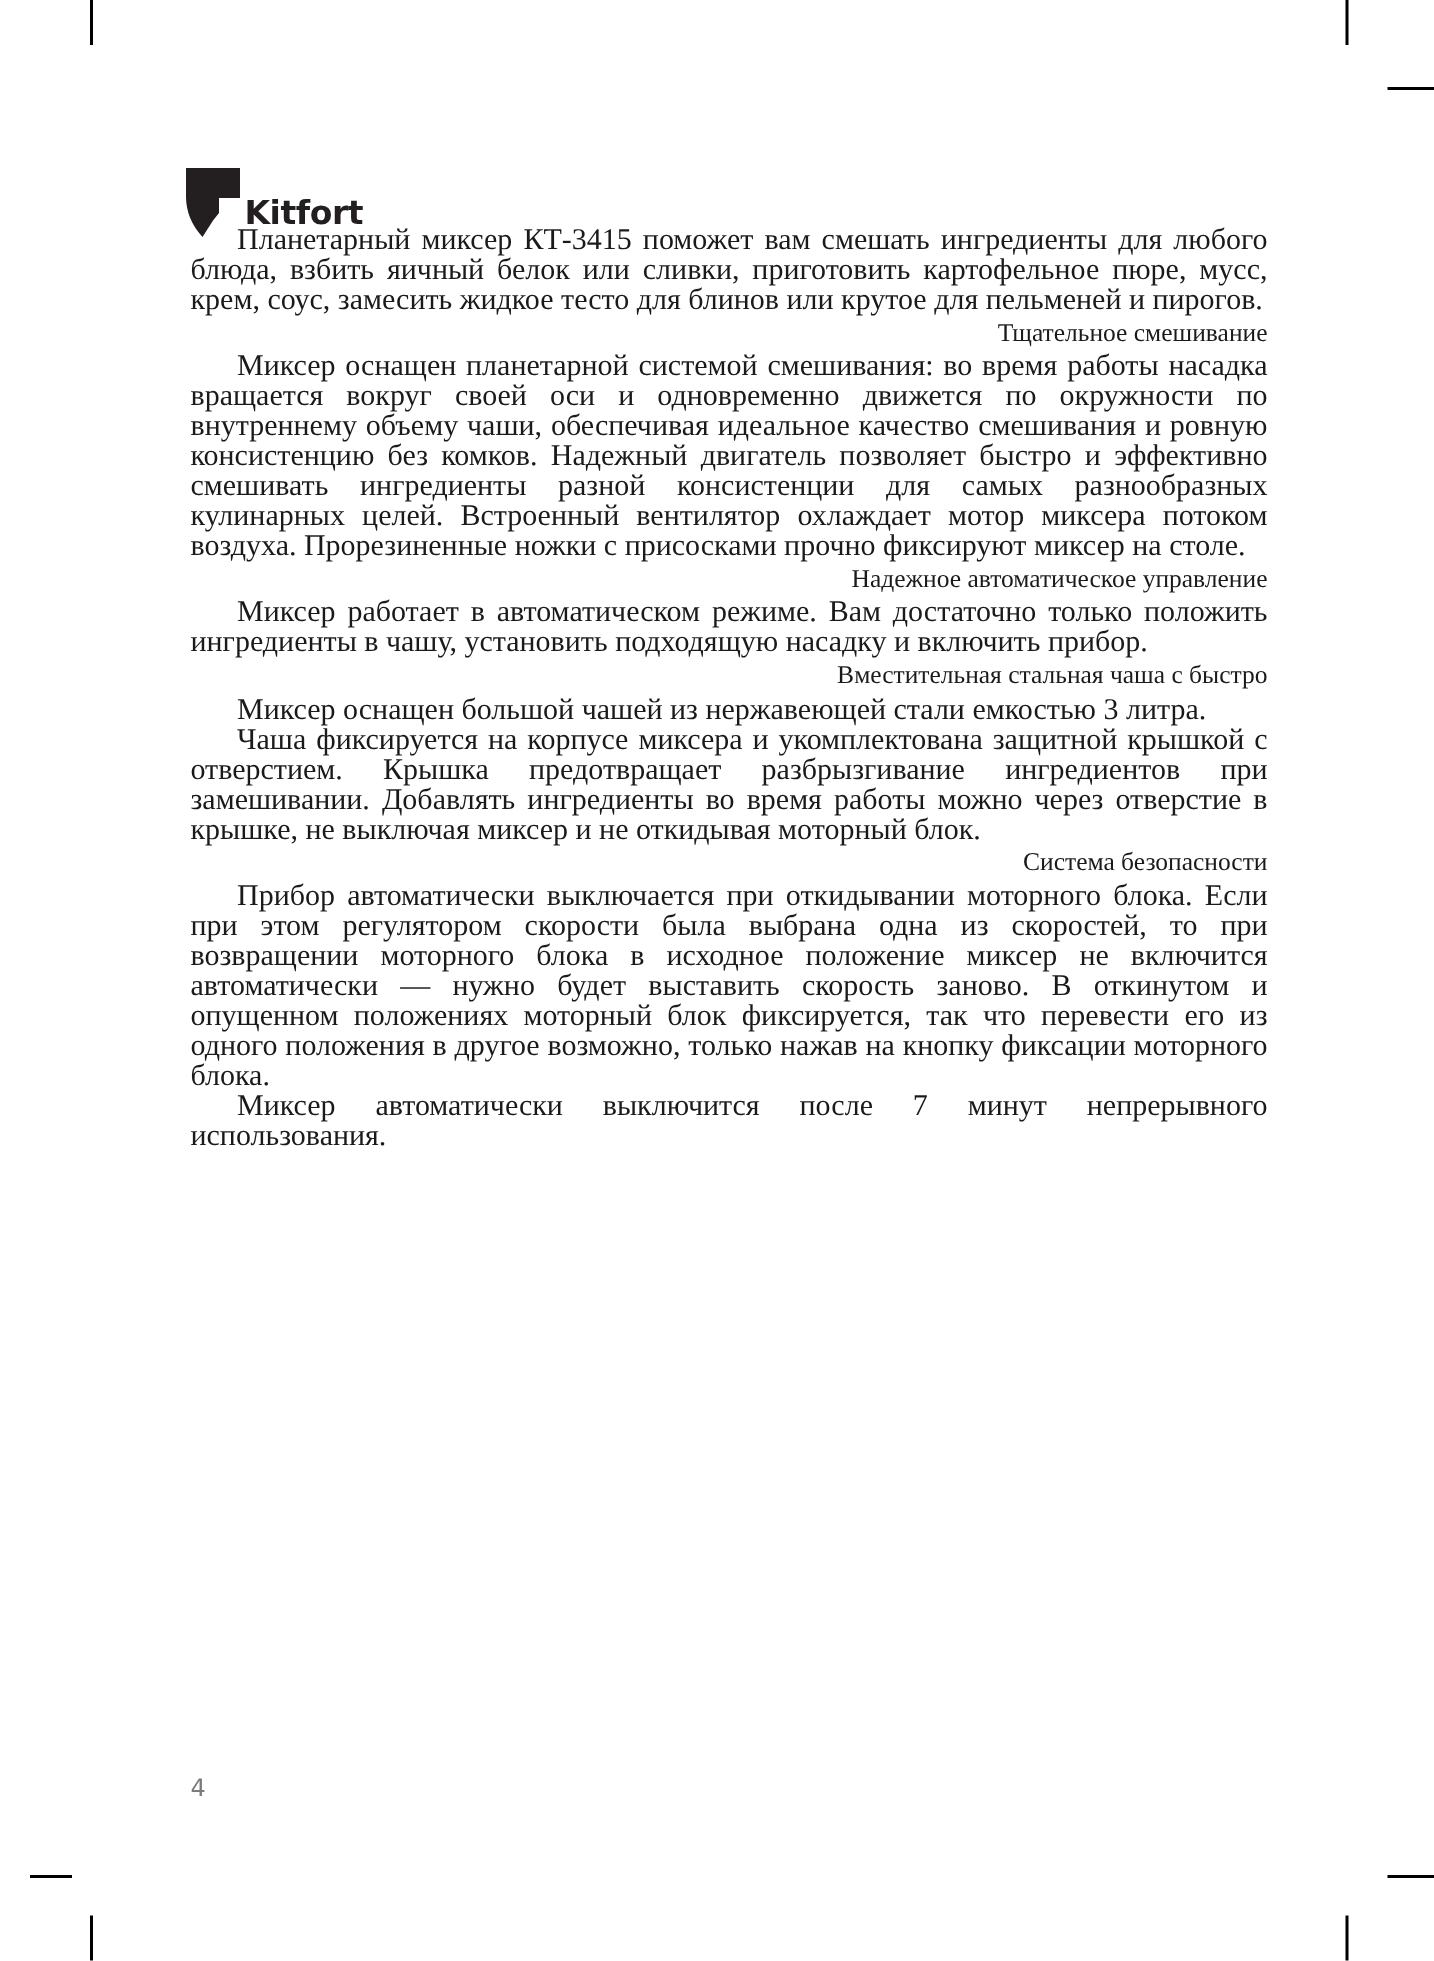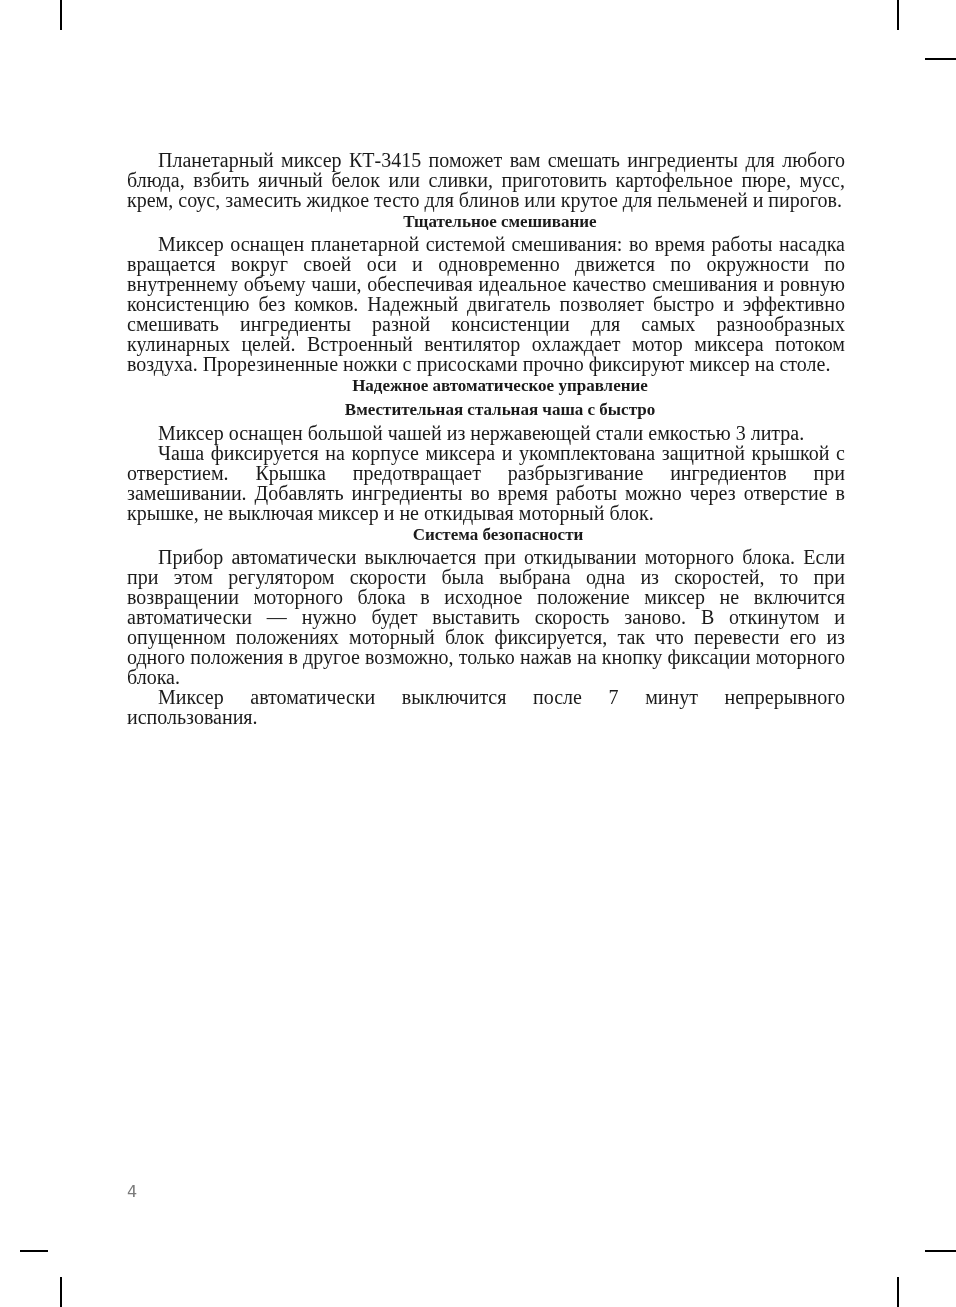--- a/index.html
+++ b/index.html
@@ -84,24 +84,24 @@
     line-height: 20px;
     text-align: justify;
     text-justify: inter-word;
     text-indent: 31px;
     hyphens: manual;
   }
 
   h2.section {
     margin: 0;
     font-size: 17px;
-    font-weight: bold;
+    font-weight: normal;
     text-indent: 28px;
     line-height: 24.2px;
-    text-align: center;
+    text-align: right;
   }
 
   h2.section.tight { text-indent: 24px; }
 
   .gap-before { margin-top: 20px; }
   .gap-before-lg { margin-top: 26px; }
 
   
   .folio {
     position: absolute;
@@ -118,30 +118,37 @@
 <div class="page">
 
   <div class="crop v crop-tl-v"></div>
   <div class="crop v crop-tr-v"></div>
   <div class="crop h crop-tr-h"></div>
   <div class="crop h crop-bl-h"></div>
   <div class="crop v crop-bl-v"></div>
   <div class="crop h crop-br-h"></div>
   <div class="crop v crop-br-v"></div>
 
+  <div class="logo">
+    <svg class="logo-mark" viewBox="0 0 36 48">
+      <path d="M0 0 H36 V20 H22 V30 L18 35 L11 46 Q0 34 0 19 Z" fill="#231f20"></path>
+    </svg>
+    <span class="logo-word">Kitfort</span>
+  </div>
 
   <div class="content">
 
 
     <p class="body">Планетарный миксер КТ-3415 поможет вам смешать ингредиенты для любого блюда, взбить яичный белок или сливки, приготовить картофельное пюре, мусс, крем, соус, замесить жидкое тесто для блинов или крутое для пельменей и пирогов.</p>
 
     <h2 class="section gap-before">Тщательное смешивание</h2>
     <p class="body">Миксер оснащен планетарной системой смешивания: во время работы насадка вращается вокруг своей оси и одновременно движется по окружности по внутреннему объему чаши, обеспечивая идеальное качество смешивания и ровную консистенцию без комков. Надежный двигатель позволяет быстро и эффективно смешивать ингредиенты разной консистенции для самых разнообразных кулинарных целей. Встроенный вентилятор охлаждает мотор миксера потоком воздуха. Прорезиненные ножки с присосками прочно фиксируют миксер на столе.</p>
 
     <h2 class="section gap-before">Надежное автоматическое управление</h2>
+    <p class="body">Миксер работает в автоматическом режиме. Вам достаточно только положить ингредиенты в чашу, установить подходящую насадку и включить прибор.</p>
 
     <h2 class="section gap-before">Вместительная стальная чаша с быстро</h2>
     <p class="body">Миксер оснащен большой чашей из нержавеющей стали емкостью 3 литра.</p>
     <p class="body">Чаша фиксируется на корпусе миксера и укомплектована защитной крышкой с отверстием. Крышка предотвращает разбрызгивание ингредиентов при замешивании. Добавлять ингредиенты во время работы можно через отверстие в крышке, не выключая миксер и не откидывая моторный блок.</p>
 
     <h2 class="section tight gap-before-lg">Система безопасности</h2>
     <p class="body">Прибор автоматически выключается при откидывании моторного блока. Если при этом регулятором скорости была выбрана одна из скоростей, то при возвращении моторного блока в исходное положение миксер не включится автоматически — нужно будет выставить скорость заново. В откинутом и опущенном положениях моторный блок фиксируется, так что перевести его из одного положения в другое возможно, только нажав на кнопку фиксации моторного блока.</p>
     <p class="body">Миксер автоматически выключится после 7 минут непрерывного использования.</p>
 
   </div>

